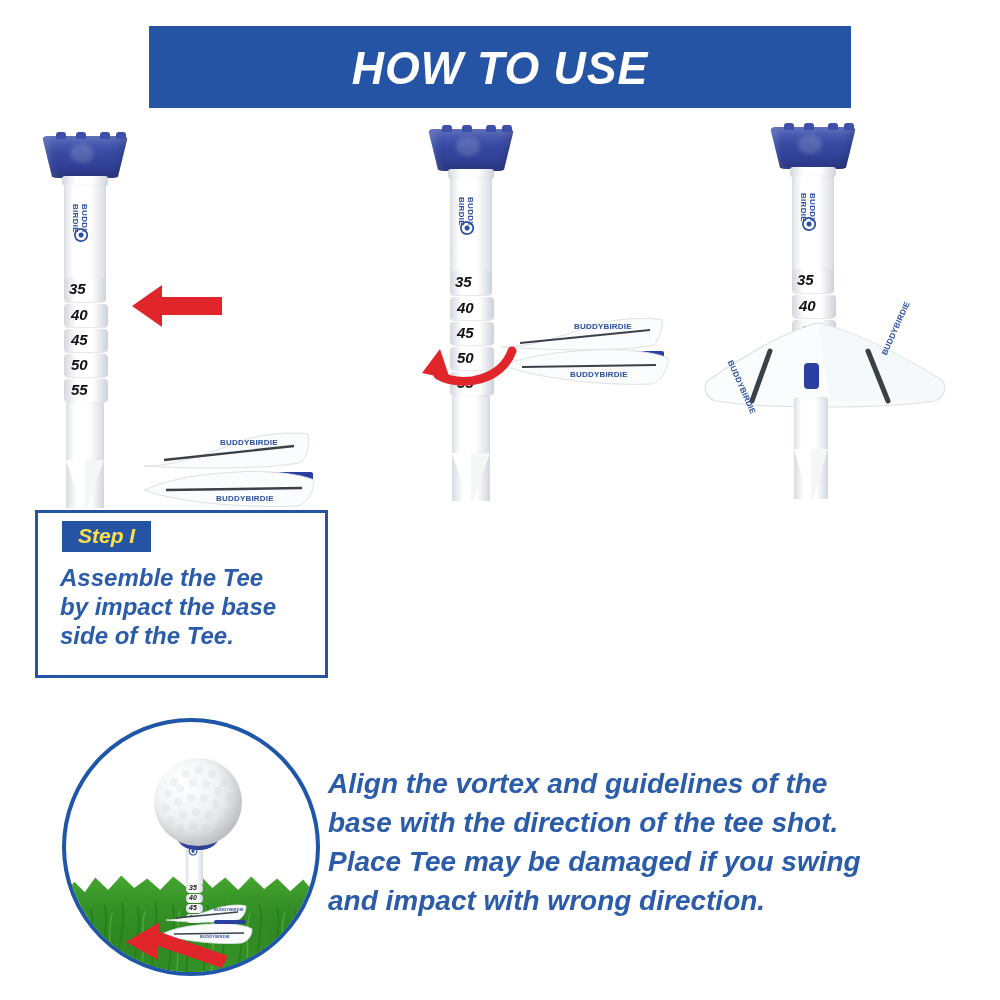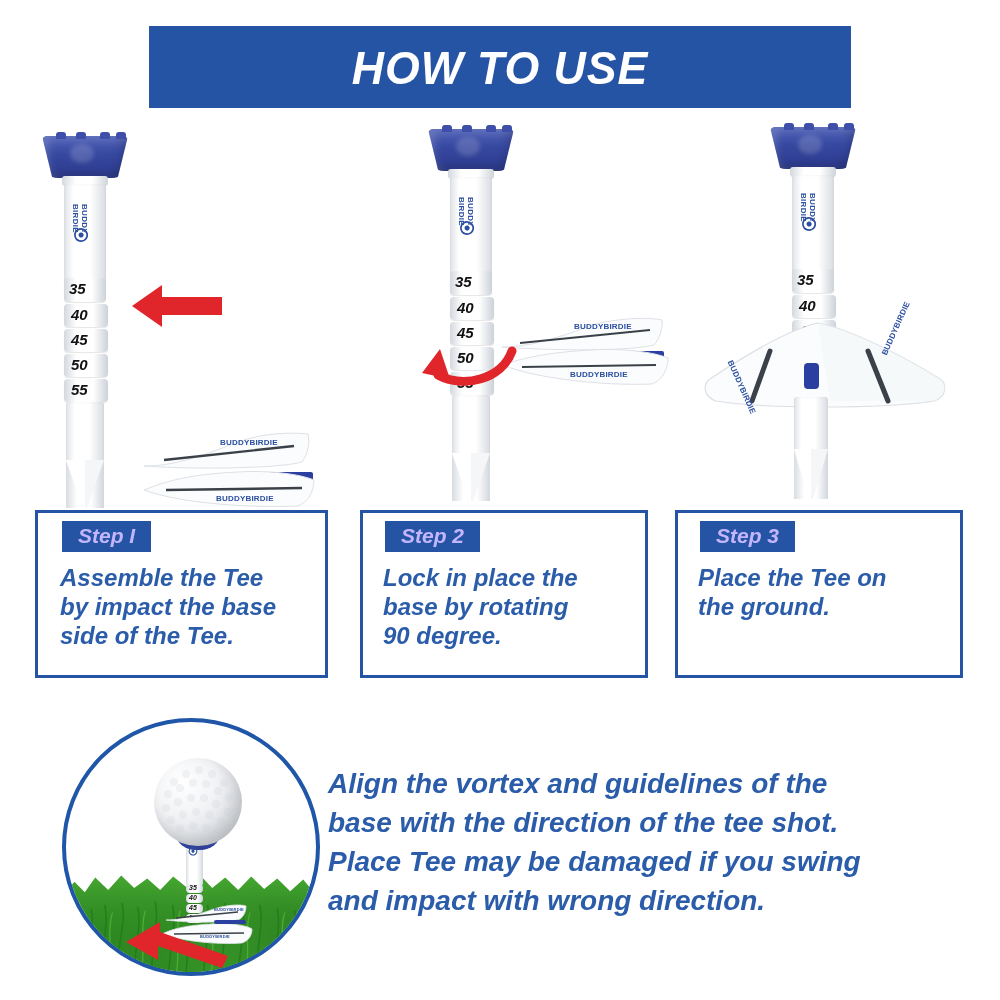--- a/index.html
+++ b/index.html
@@ -125,21 +125,21 @@
   
   .step-box {
     position: absolute;
     border: 3px solid #2554A5;
     background: #ffffff;
     box-sizing: border-box;
   }
   .step-badge {
     position: absolute;
     background: #2554A5;
-    color: #c4b5fd;
+    color: #fde047;
     font-size: 21px;
     font-weight: bold;
     font-style: italic;
     padding: 3px 16px 4px 16px;
     white-space: nowrap;
   }
   .step-text {
     position: absolute;
     color: #2A5CAA;
     font-size: 24px;
@@ -369,32 +369,21 @@
     </svg>
   </div>
 
   <div class="step-box" style="left:35px; top:510px; width:293px; height:168px;">
     <div class="step-badge" style="left:24px; top:8px;">Step I</div>
     <div class="step-text" style="left:22px; top:50px; width:268px;">Assemble the Tee
 by impact the base
 side of the Tee.</div>
   </div>
 
-  <div class="step-box" style="left:360px; top:510px; width:288px; height:168px;">
-    <div class="step-badge" style="left:22px; top:8px;">Step 2</div>
-    <div class="step-text" style="left:20px; top:50px; width:265px;">Lock in place the
-base by rotating
-90 degree.</div>
-  </div>
-
-  <div class="step-box" style="left:675px; top:510px; width:288px; height:168px;">
-    <div class="step-badge" style="left:22px; top:8px;">Step 3</div>
-    <div class="step-text" style="left:20px; top:50px; width:265px;">Place the Tee on
-the ground.</div>
-  </div>
+
 
   <div class="circle" style="left:62px; top:718px; width:258px; height:258px;">
 
     <div class="grass"></div>
     <svg class="grass-blades" viewBox="0 0 258 120" preserveAspectRatio="none">
       <g stroke="#1f7a16" stroke-width="1.6" fill="none" opacity="0.75">
         <path d="M6,120 C10,88 16,70 10,52"></path>
           <path d="M20,120 C22,90 30,72 26,54"></path>
         <path d="M36,120 C38,92 44,70 40,50"></path>
           <path d="M52,120 C54,88 62,68 58,48"></path>

